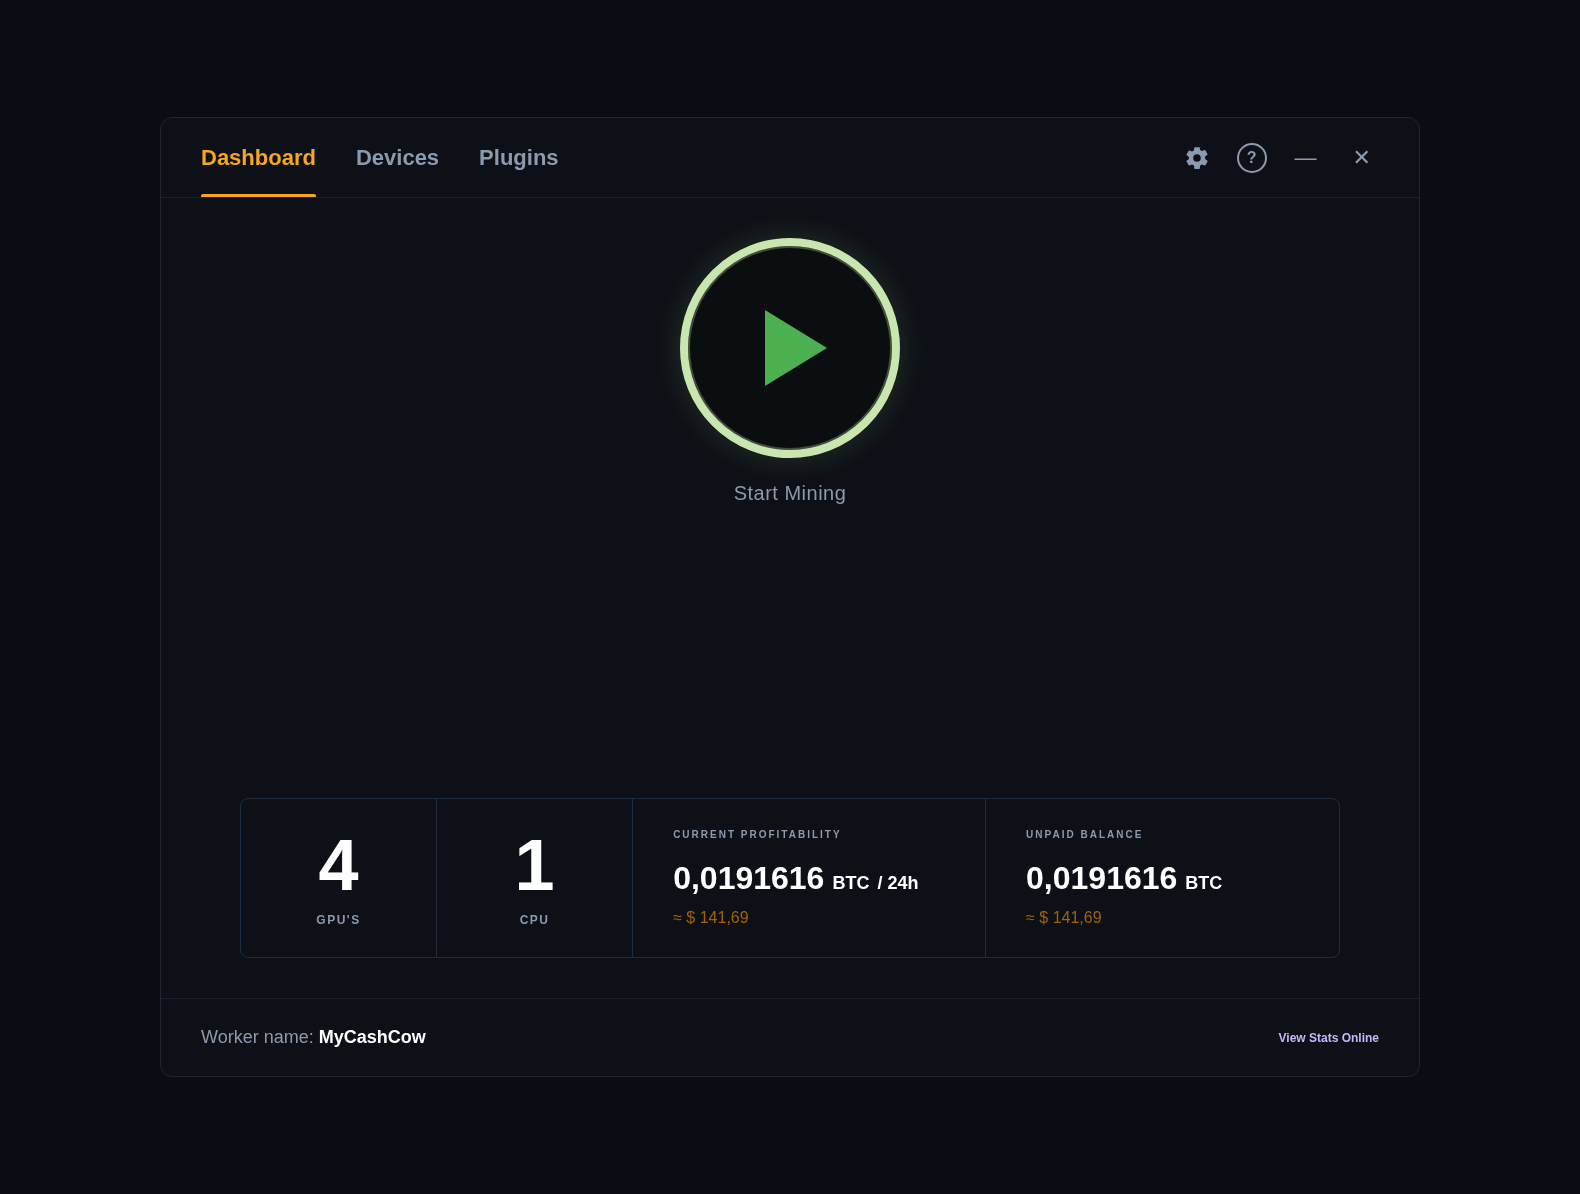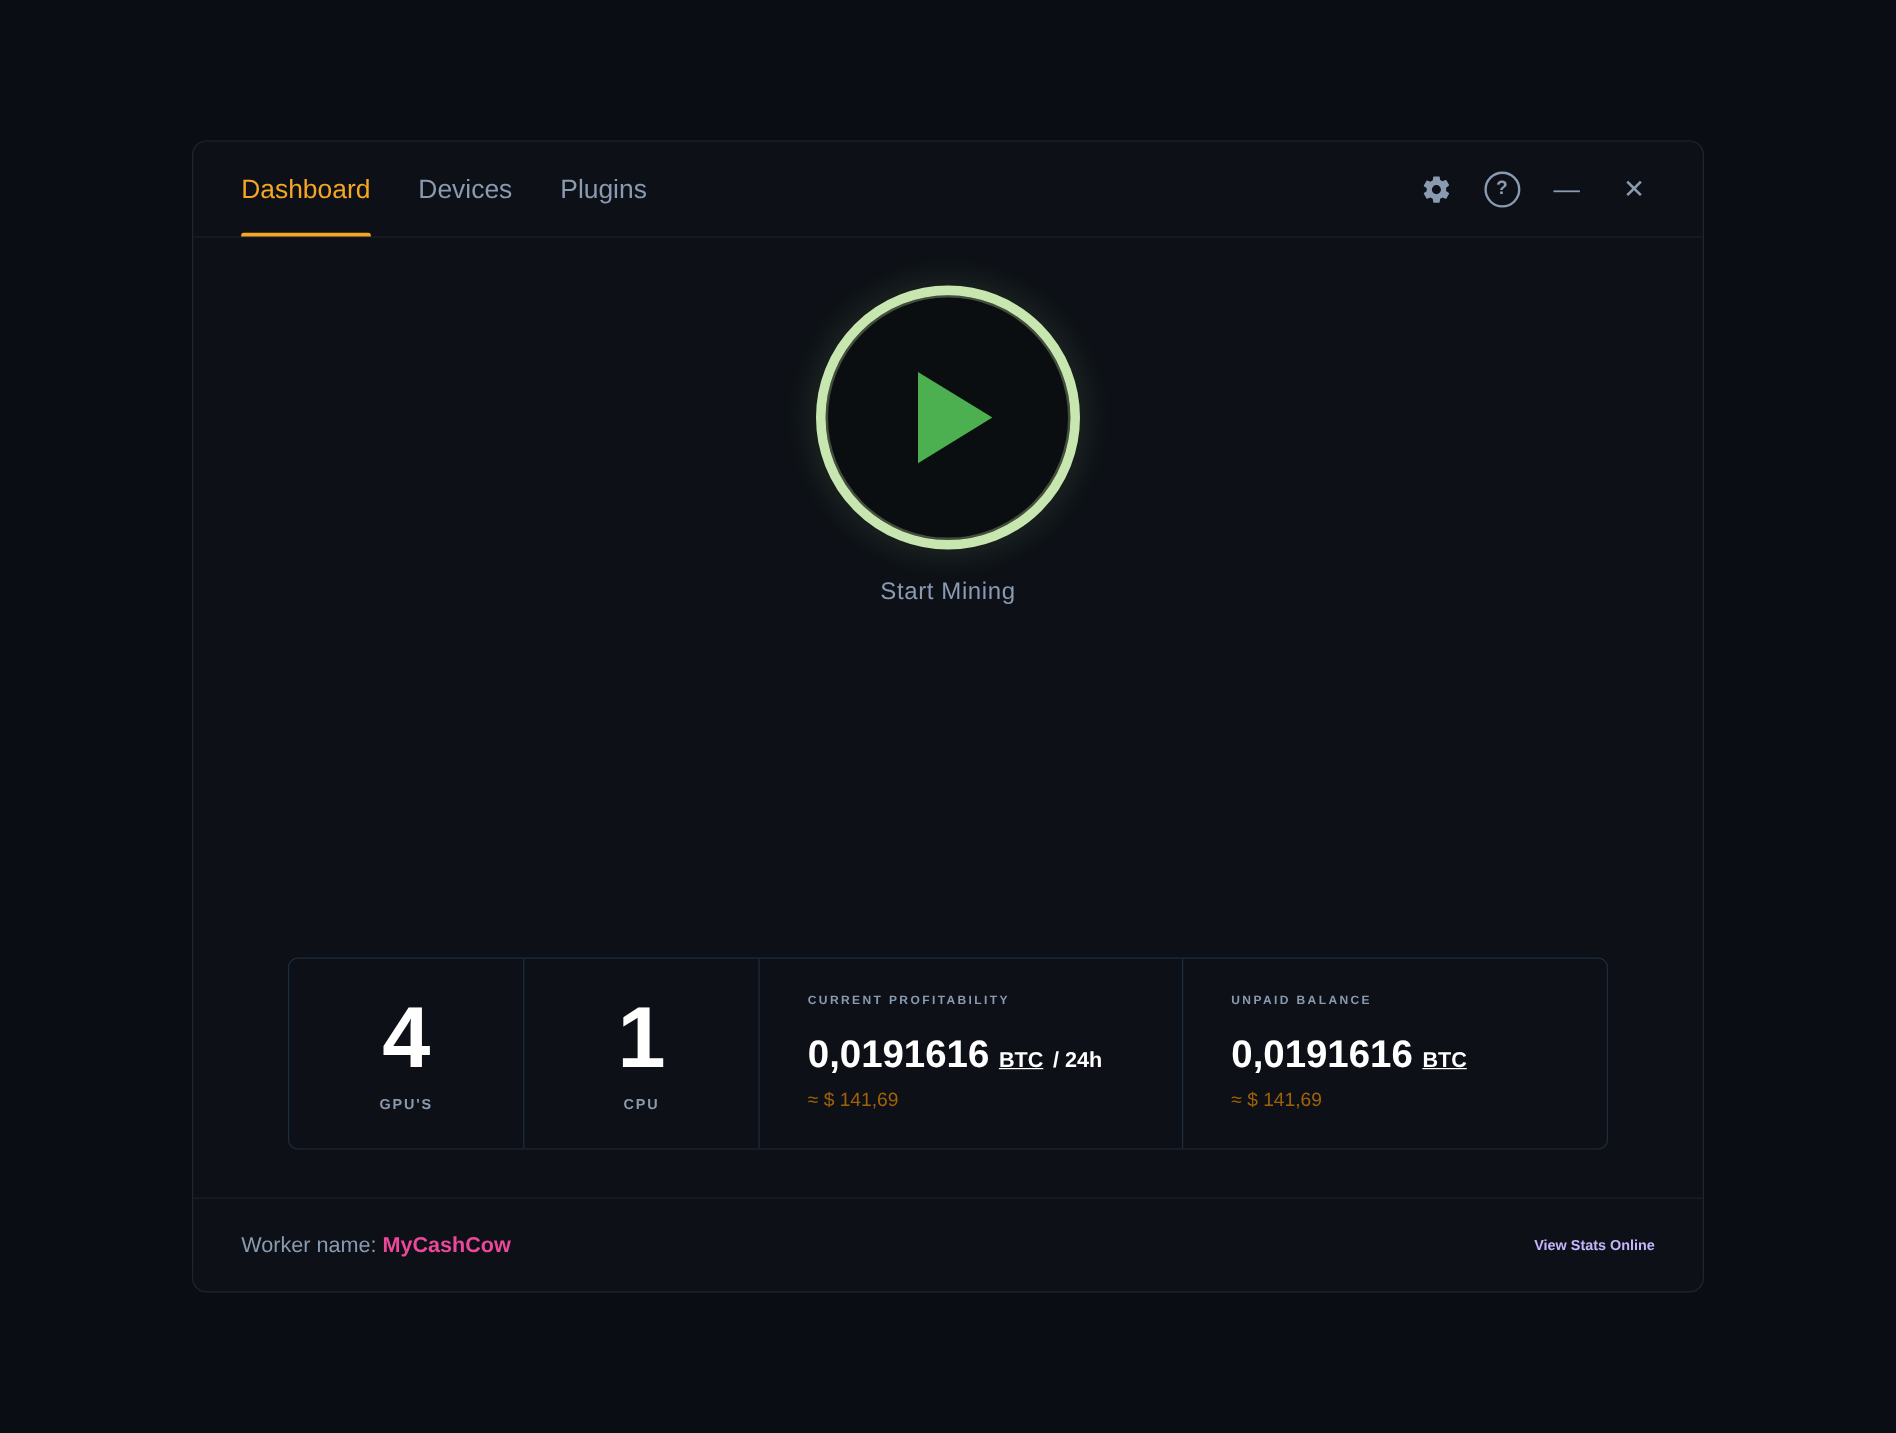--- a/index.html
+++ b/index.html
@@ -43,21 +43,21 @@
 
     .nav-tabs {
       display: flex;
       gap: 40px;
       align-items: center;
       height: 100%;
     }
 
     .nav-tab {
       font-size: 22px;
-      font-weight: 400;
+      font-weight: 700;
       color: #8a9ab0;
       cursor: pointer;
       height: 100%;
       display: flex;
       align-items: center;
       position: relative;
       text-decoration: none;
     }
 
     .nav-tab.active {
@@ -209,21 +209,20 @@
       color: #ffffff;
       display: flex;
       align-items: baseline;
       gap: 8px;
     }
 
     .stat-btc-unit {
       font-size: 18px;
       font-weight: 600;
       color: #ffffff;
-      text-decoration: underline;
     }
 
     .stat-per-24h {
       font-size: 18px;
       font-weight: 600;
       color: #ffffff;
     }
 
     .stat-usd {
       font-size: 16px;
@@ -241,21 +240,21 @@
     }
 
     .worker-name-label {
       font-size: 18px;
       color: #8a9ab0;
     }
 
     .worker-name-value {
       font-size: 18px;
       font-weight: 700;
-      color: #ec4899;
+      color: #ffffff;
     }
 
     .view-stats-link {
       font-size: 12px;
       font-weight: 600;
       color: #c4b5fd;
       cursor: pointer;
       text-decoration: none;
     }
 

